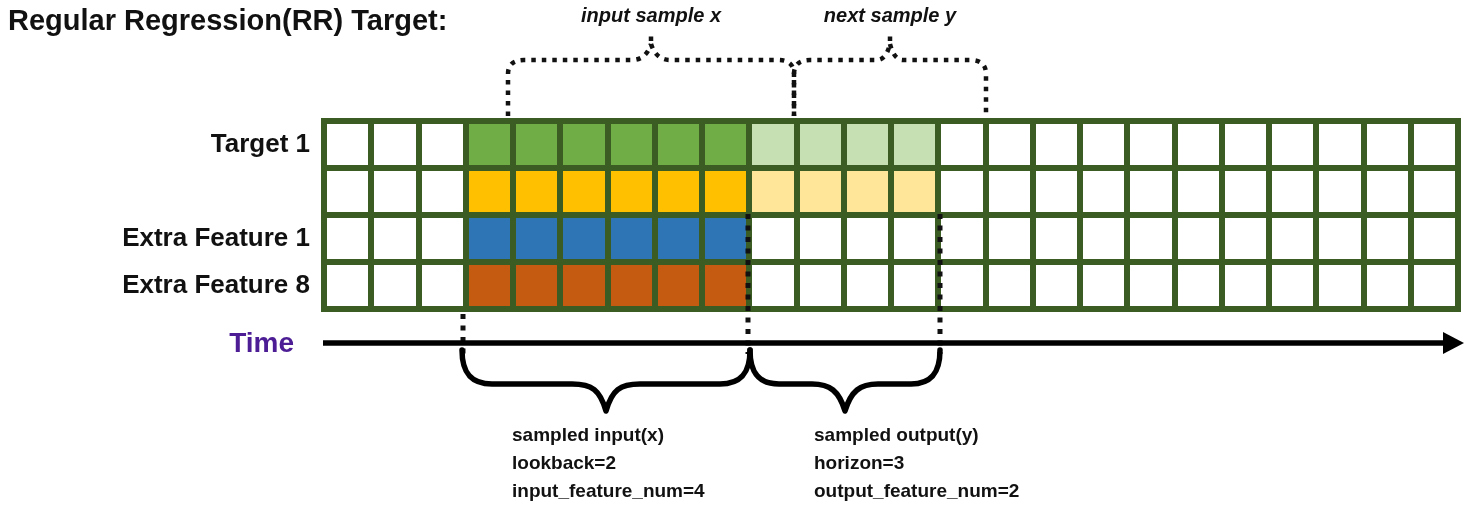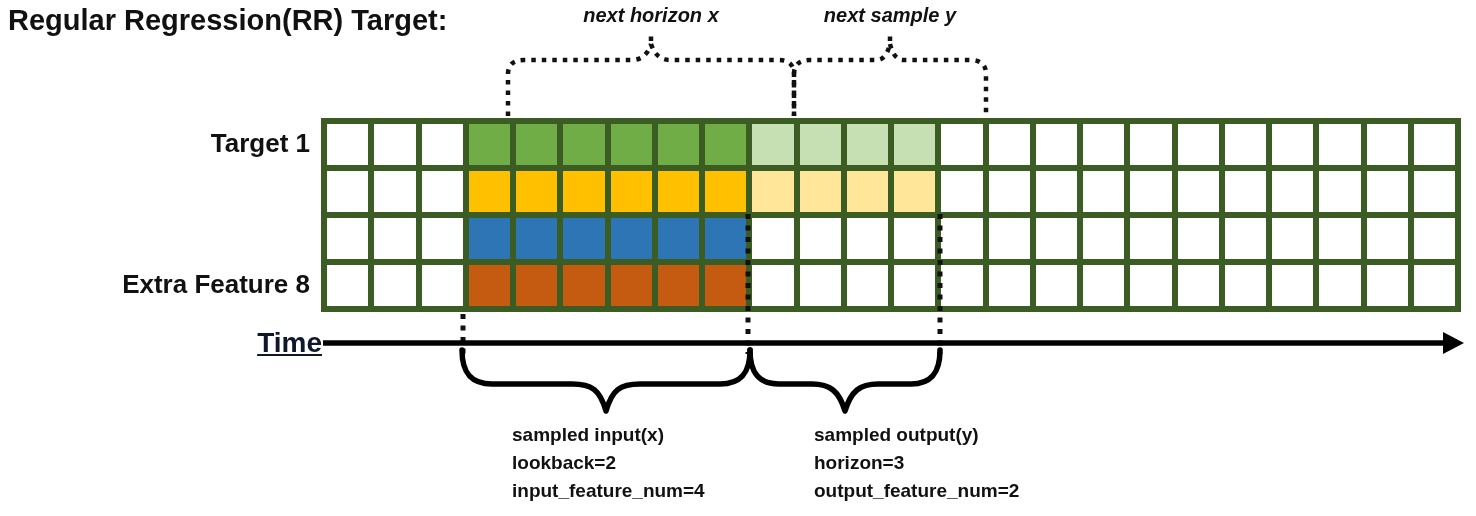--- a/index.html
+++ b/index.html
@@ -27,40 +27,41 @@
   .cell { background:#ffffff; }
   .row-label {
     left:30px; width:280px; text-align:right; font-size:26px; font-weight:bold;
     color:#111; height:34px; line-height:34px; white-space:nowrap;
   }
   #row-label-0 { top:126px; }
   #row-label-1 { top:173px; }
   #row-label-2 { top:220px; }
   #row-label-3 { top:267px; }
   #time-label {
-    left:152px; top:327px; width:170px; text-align:right;
-    font-size:28px; font-weight:bold; color:#0f172a;text-decoration:underline;
+    left:124px; top:327px; width:170px; text-align:right;
+    font-size:28px; font-weight:bold; color:#4c1d95;
   }
   #overlay { left:0; top:0; pointer-events:none; }
   .note-block { width:260px; color:#111; }
   .note-line { font-size:19px; font-weight:bold; line-height:28px; white-space:nowrap; }
   #input-note  { left:512px; top:421px; }
   #output-note { left:770px; top:421px;margin-left:44px; }
 </style>
 </head>
 <body>
 
 <div id="canvas">
 
   <div id="title" class="abs">Regular Regression(RR) Target:</div>
 
-  <div id="next-sample-x-label" class="abs brace-label">next horizon x</div>
+  <div id="next-sample-x-label" class="abs brace-label">input sample x</div>
   <div id="next-sample-y-label" class="abs brace-label">next sample y</div>
 
   <div id="row-label-0" class="abs row-label">Target 1</div>
+  <div id="row-label-2" class="abs row-label">Extra Feature 1</div>
   <div id="row-label-3" class="abs row-label">Extra Feature 8</div>
 
   <div id="grid" class="abs" style="background: rgb(59, 92, 35);">
       <div class="cell" style="background: rgb(255, 255, 255);"></div>
       <div class="cell" style="background: rgb(255, 255, 255);"></div>
       <div class="cell" style="background: rgb(255, 255, 255);"></div>
       <div class="cell" style="background: rgb(112, 173, 71);"></div>
       <div class="cell" style="background: rgb(112, 173, 71);"></div>
       <div class="cell" style="background: rgb(112, 173, 71);"></div>
       <div class="cell" style="background: rgb(112, 173, 71);"></div>

